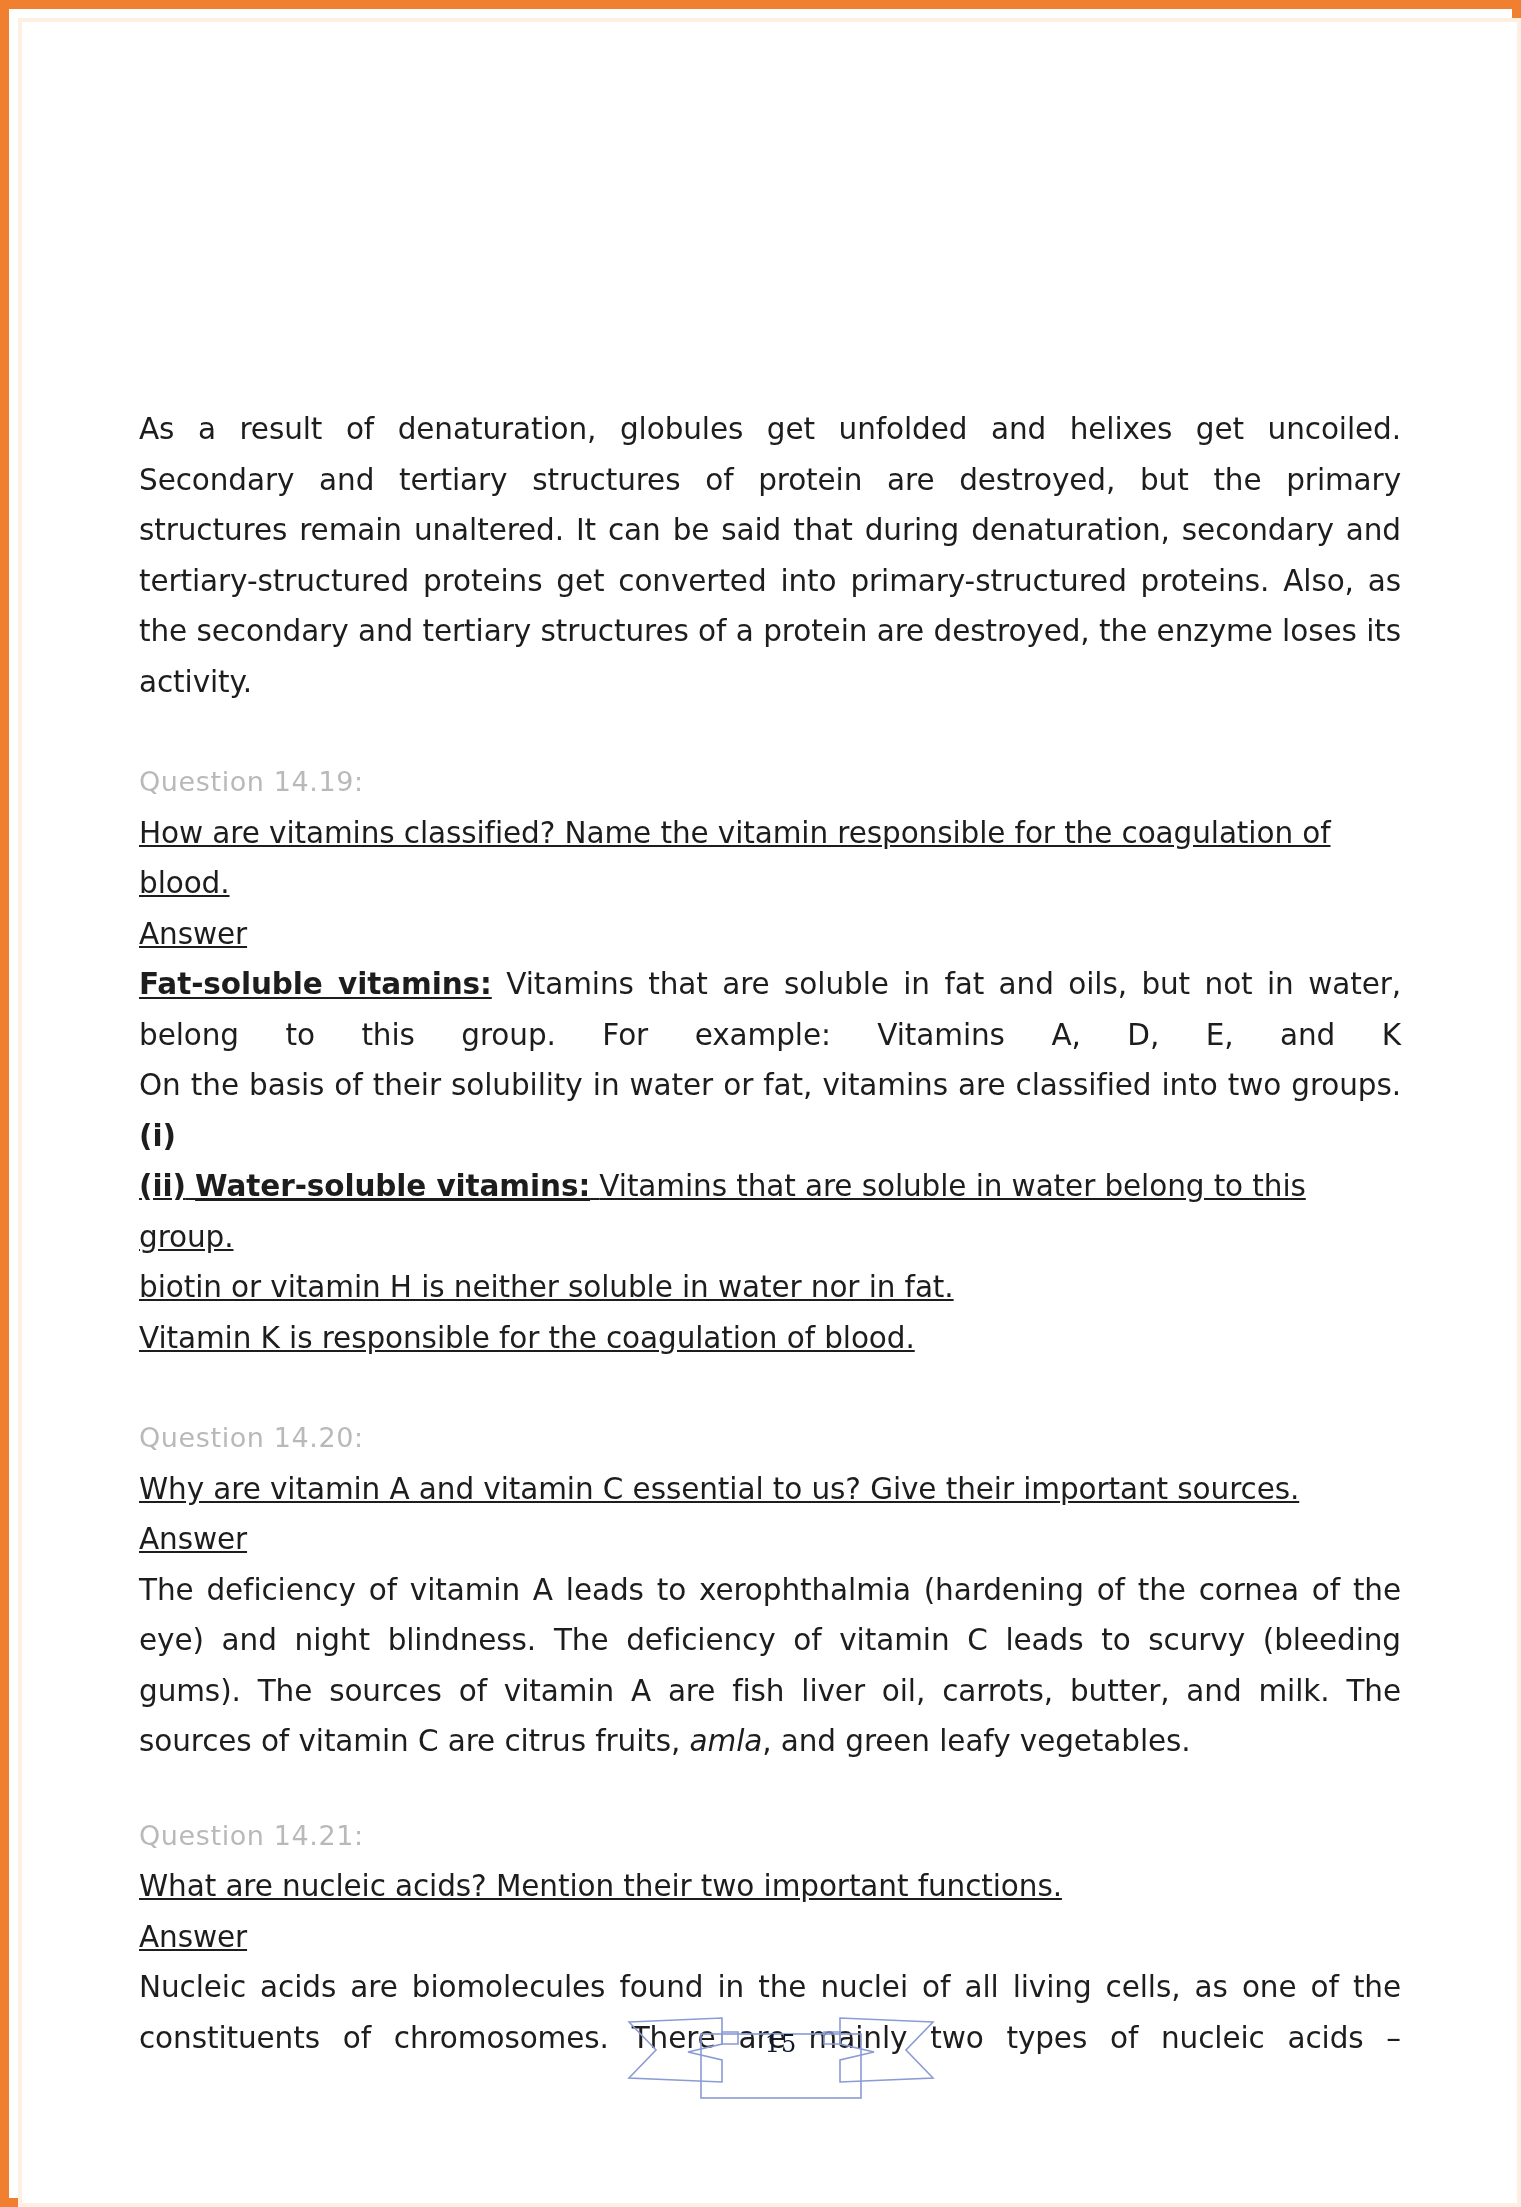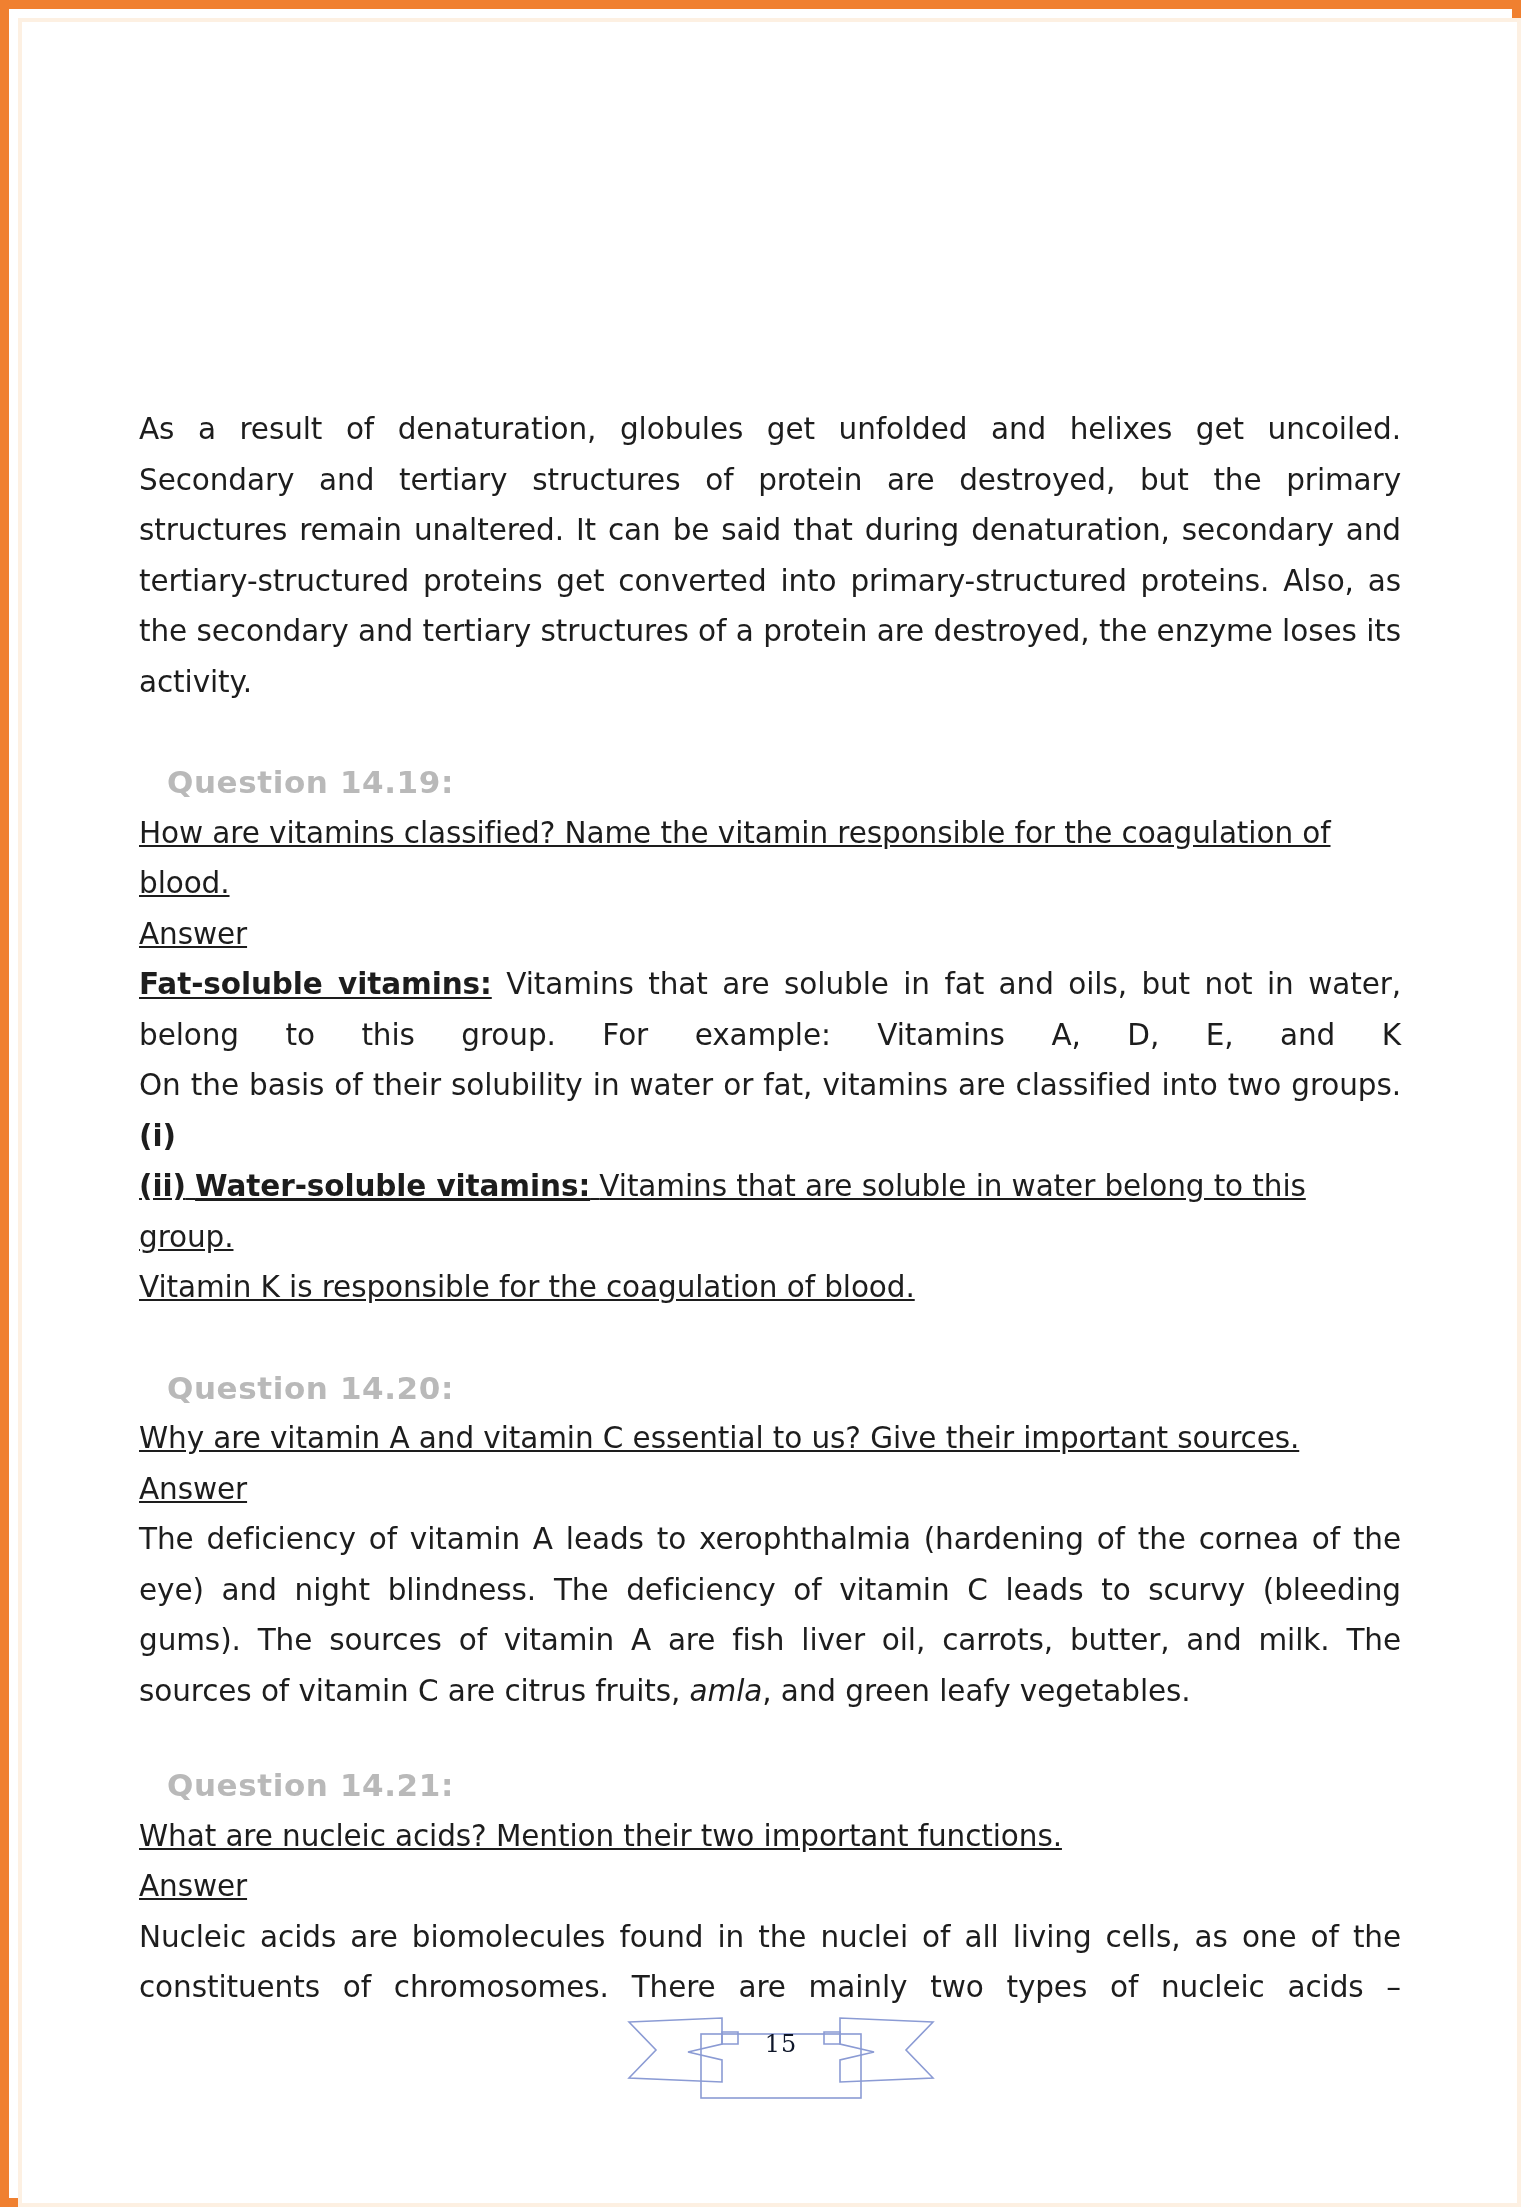--- a/index.html
+++ b/index.html
@@ -72,25 +72,24 @@
     text-align-last: justify;
   }
 
   p.plain {
     text-align: left;
     text-decoration: underline;
   }
 
   p.qhead {
     color: #b9b9b9;
-    font-weight: bold;
-    font-size: 31px;
+    font-weight: normal;
+    font-size: 27px;
     letter-spacing: 0.6px;
     line-height: 50.5px;
-    margin-left: 28px;
   }
 
   .spacer-lg { height: 50px; }
   .spacer-md { height: 44px; }
 
   b.term {
     font-weight: bold;
     text-decoration: underline;
     text-underline-offset: 3px;
   }
@@ -141,20 +140,21 @@
       <p class="plain">How are vitamins classified? Name the vitamin responsible for the coagulation of blood.</p>
       <p class="plain">Answer</p>
 
       <p class="body full-justify"><b class="term">Fat-soluble vitamins:</b> <span>Vitamins that are soluble in fat and oils, but not in water, belong to this group. For example: Vitamins A, D, E, and K</span></p>
 
       <p class="body full-justify"><span>On the basis of their solubility in water or fat, vitamins are classified into two groups.</span> <b class="romanum">(i)</b></p>
 
       <p class="plain"><b class="romanum">(ii)</b> <b class="term">Water-soluble vitamins:</b> <span>Vitamins that are soluble in water belong to this group.</span></p>
 
 
+      <p class="plain">biotin or vitamin H is neither soluble in water nor in fat.</p>
       <p class="plain">Vitamin K is responsible for the coagulation of blood.</p>
 
       <div class="spacer-lg"></div>
 
       <p class="qhead">Question 14.20:</p>
       <p class="plain">Why are vitamin A and vitamin C essential to us? Give their important sources.</p>
       <p class="plain">Answer</p>
       <p class="body"><span>The deficiency of vitamin A leads to xerophthalmia (hardening of the cornea of the eye) and night blindness. The deficiency of vitamin C leads to scurvy (bleeding gums).  The sources of vitamin A are fish liver oil, carrots, butter, and milk. The sources of vitamin C are citrus fruits, </span><i class="ital">amla</i><span>, and green leafy vegetables.</span></p>
 
       <div class="spacer-md"></div>

